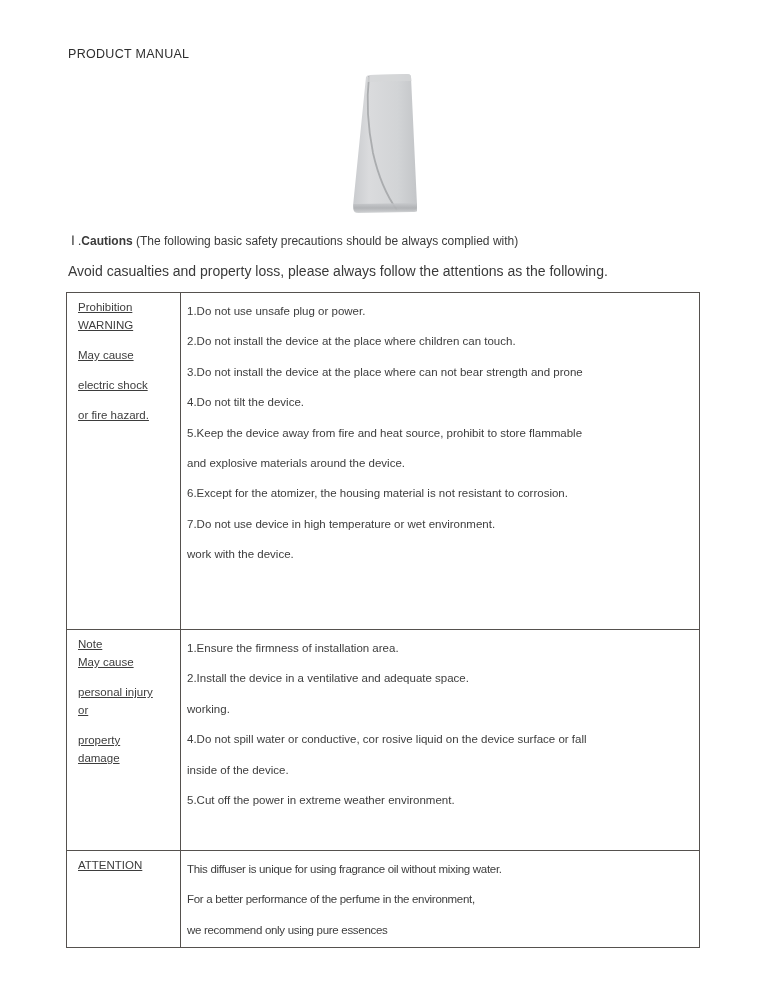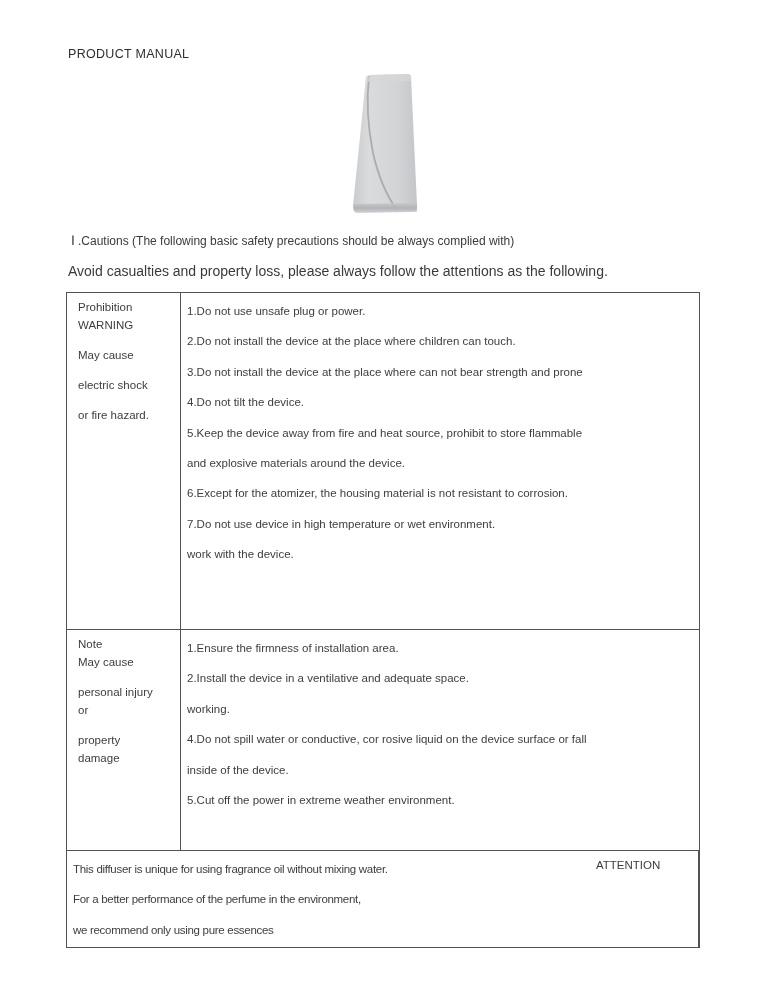--- a/index.html
+++ b/index.html
@@ -31,21 +31,21 @@
     position: absolute;
     left: 71px;
     top: 233px;
     font-size: 12px;
     color: #3a3a3a;
   }
   .section-heading .numeral {
     font-family: "Liberation Serif", serif;
     font-size: 13px;
   }
-  .section-heading .title { font-weight: normal; }
+  .section-heading .title { font-weight: bold; }
   .intro-line {
     position: absolute;
     left: 68px;
     top: 263px;
     font-size: 14px;
     color: #3a3a3a;
   }
   .cautions-table {
     position: absolute;
     left: 66px;
@@ -61,20 +61,21 @@
   .trow + .trow { border-top: 1px solid #55514e; }
   .trow-1 { height: 336px; }
   .trow-2 { height: 221px; justify-content: center; }
   .trow-3 { height: 97px; }
   .tcell { font-size: 11.5px; color: #3d3d3d; }
   .tcell.left {
     width: 114px;
     min-width: 114px;
     border-right: 1px solid #55514e;
     padding: 5px 18px 0 11px;
+    text-decoration: underline;
   }
   .tcell.right {
     flex: 1;
     padding: 3px 8px 0 6px;
   }
   .tcell.left .line { line-height: 18px; }
   .tcell.left .spacer { height: 12px; }
   .tcell.right .rline { line-height: 30.4px; white-space: nowrap; }
   .trow-3 .tcell.right .rline { letter-spacing: -0.3px; }
 </style>
@@ -149,22 +150,22 @@
       <div class="tcell right">
         <div class="rline">1.Ensure the firmness of installation area.</div>
         <div class="rline">2.Install the device in a ventilative and adequate space.</div>
         <div class="rline">working.</div>
         <div class="rline">4.Do not spill water or conductive, cor rosive liquid on the device surface or fall</div>
         <div class="rline">inside of the device.</div>
         <div class="rline">5.Cut off the power in extreme weather environment.</div>
       </div>
     </div>
     <div class="trow trow-3">
+      <div class="tcell left">
+        <div class="line">ATTENTION</div>
+      </div>
       <div class="tcell right">
         <div class="rline">This diffuser is unique for using fragrance oil without mixing water.</div>
         <div class="rline">For a better performance of the perfume in the environment,</div>
         <div class="rline">we recommend only using pure essences</div>
       </div>
-      <div class="tcell left">
-        <div class="line">ATTENTION</div>
-      </div>
     </div>
   </div>
 
 </body></html>

